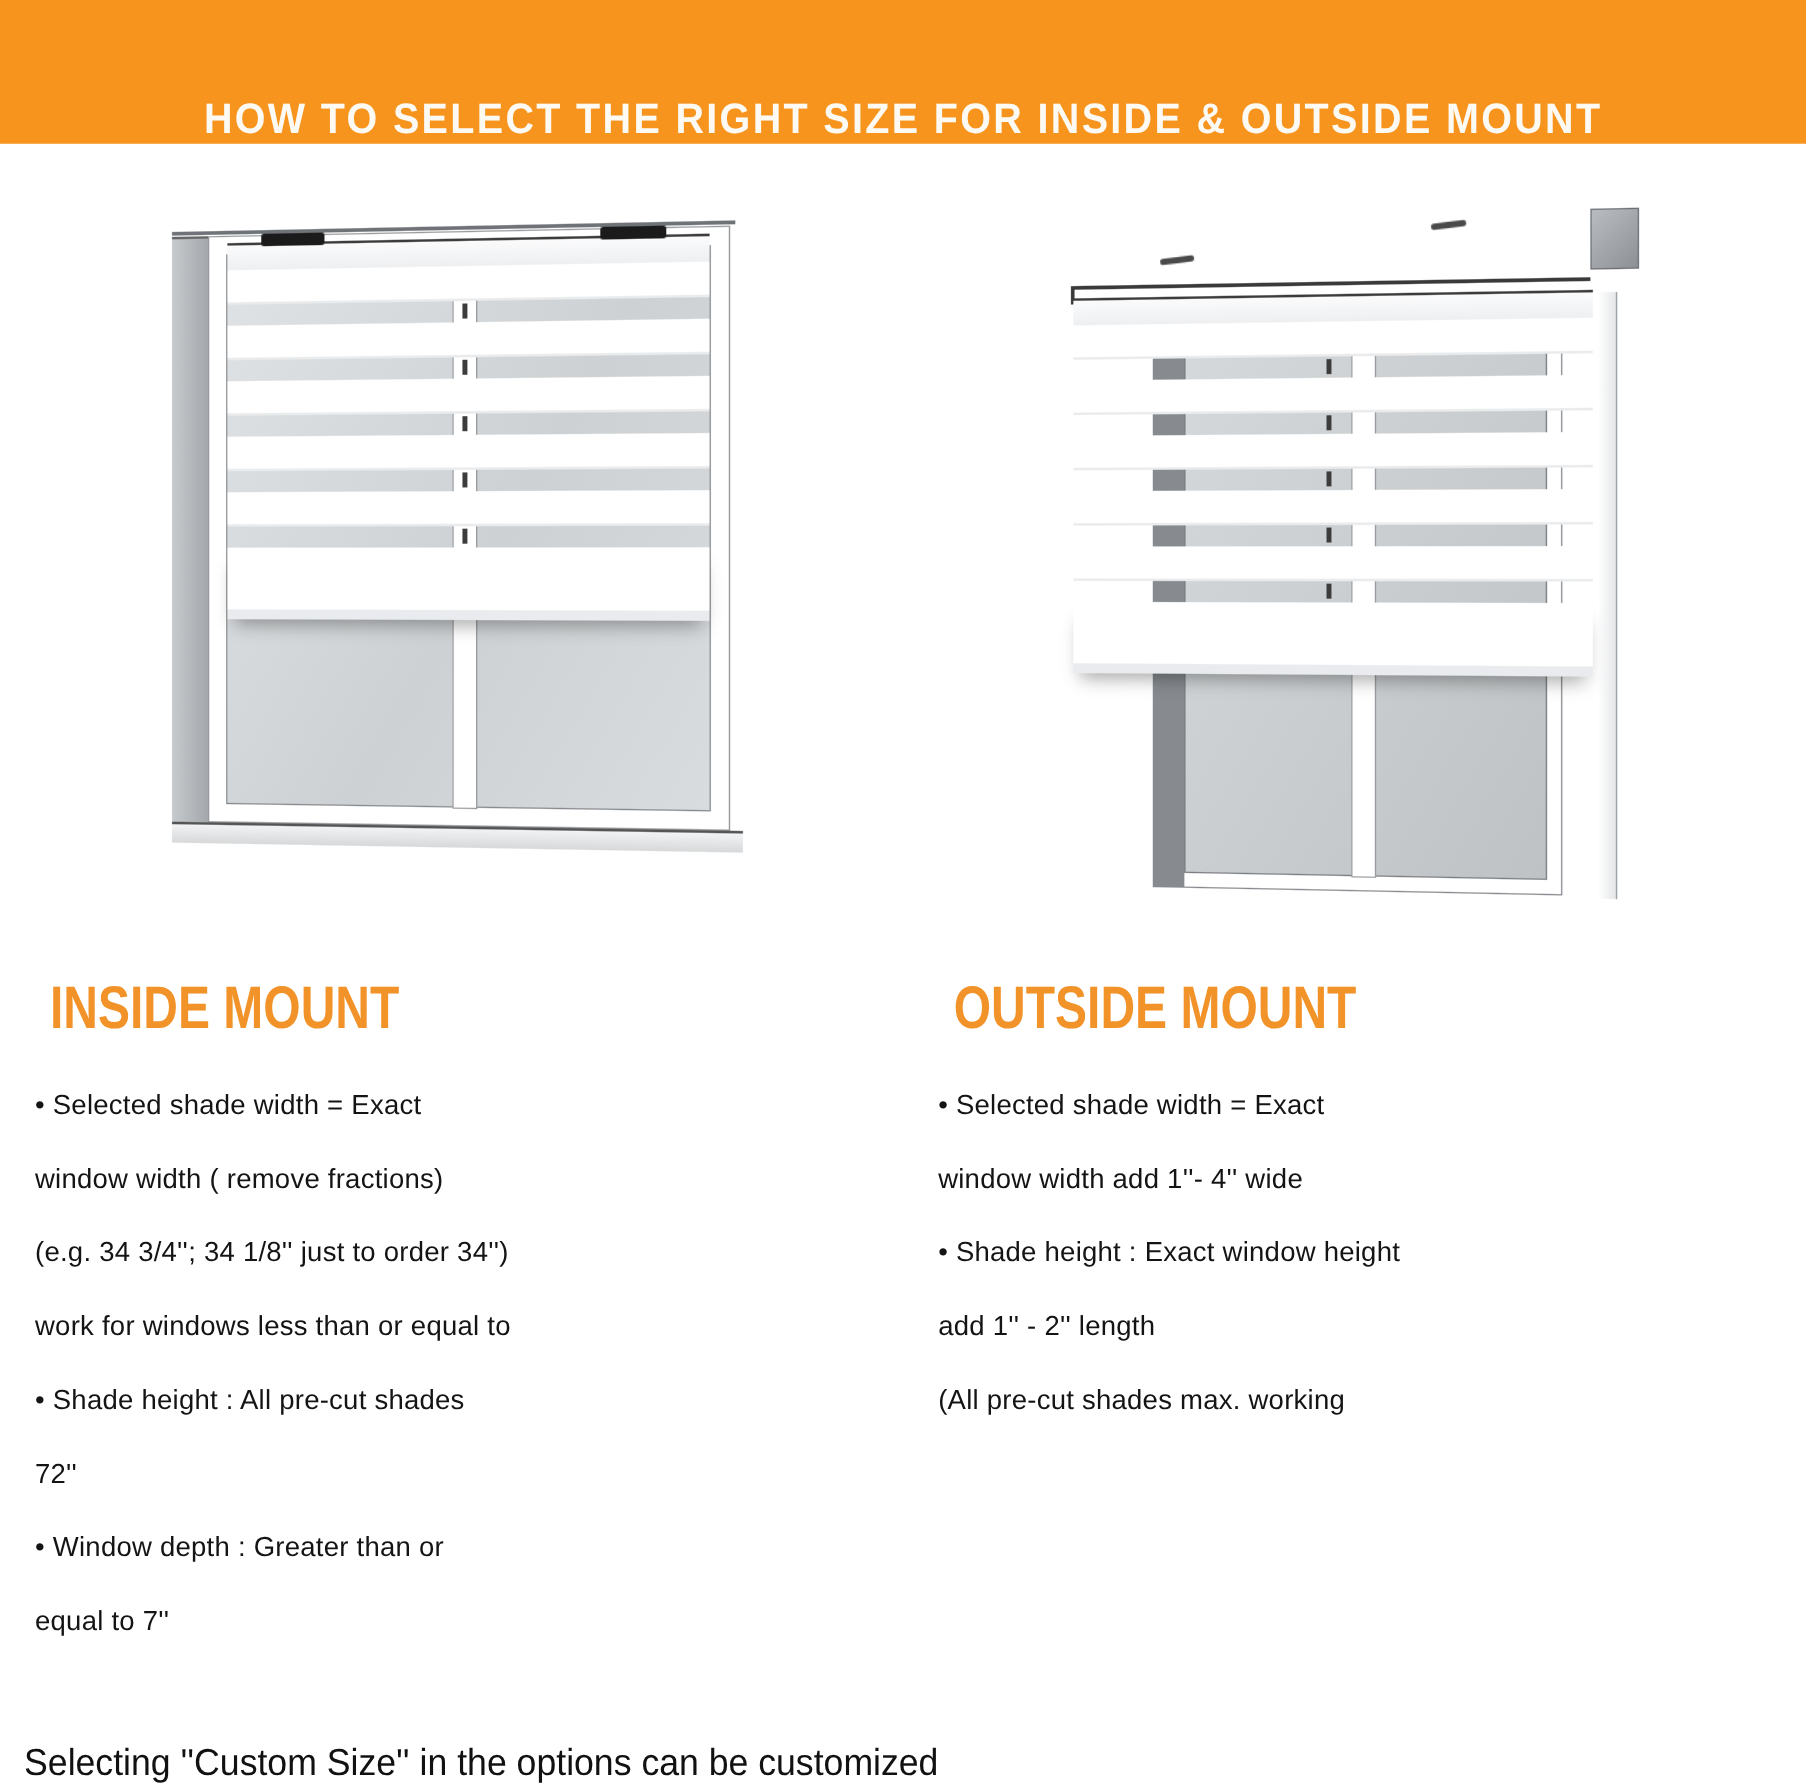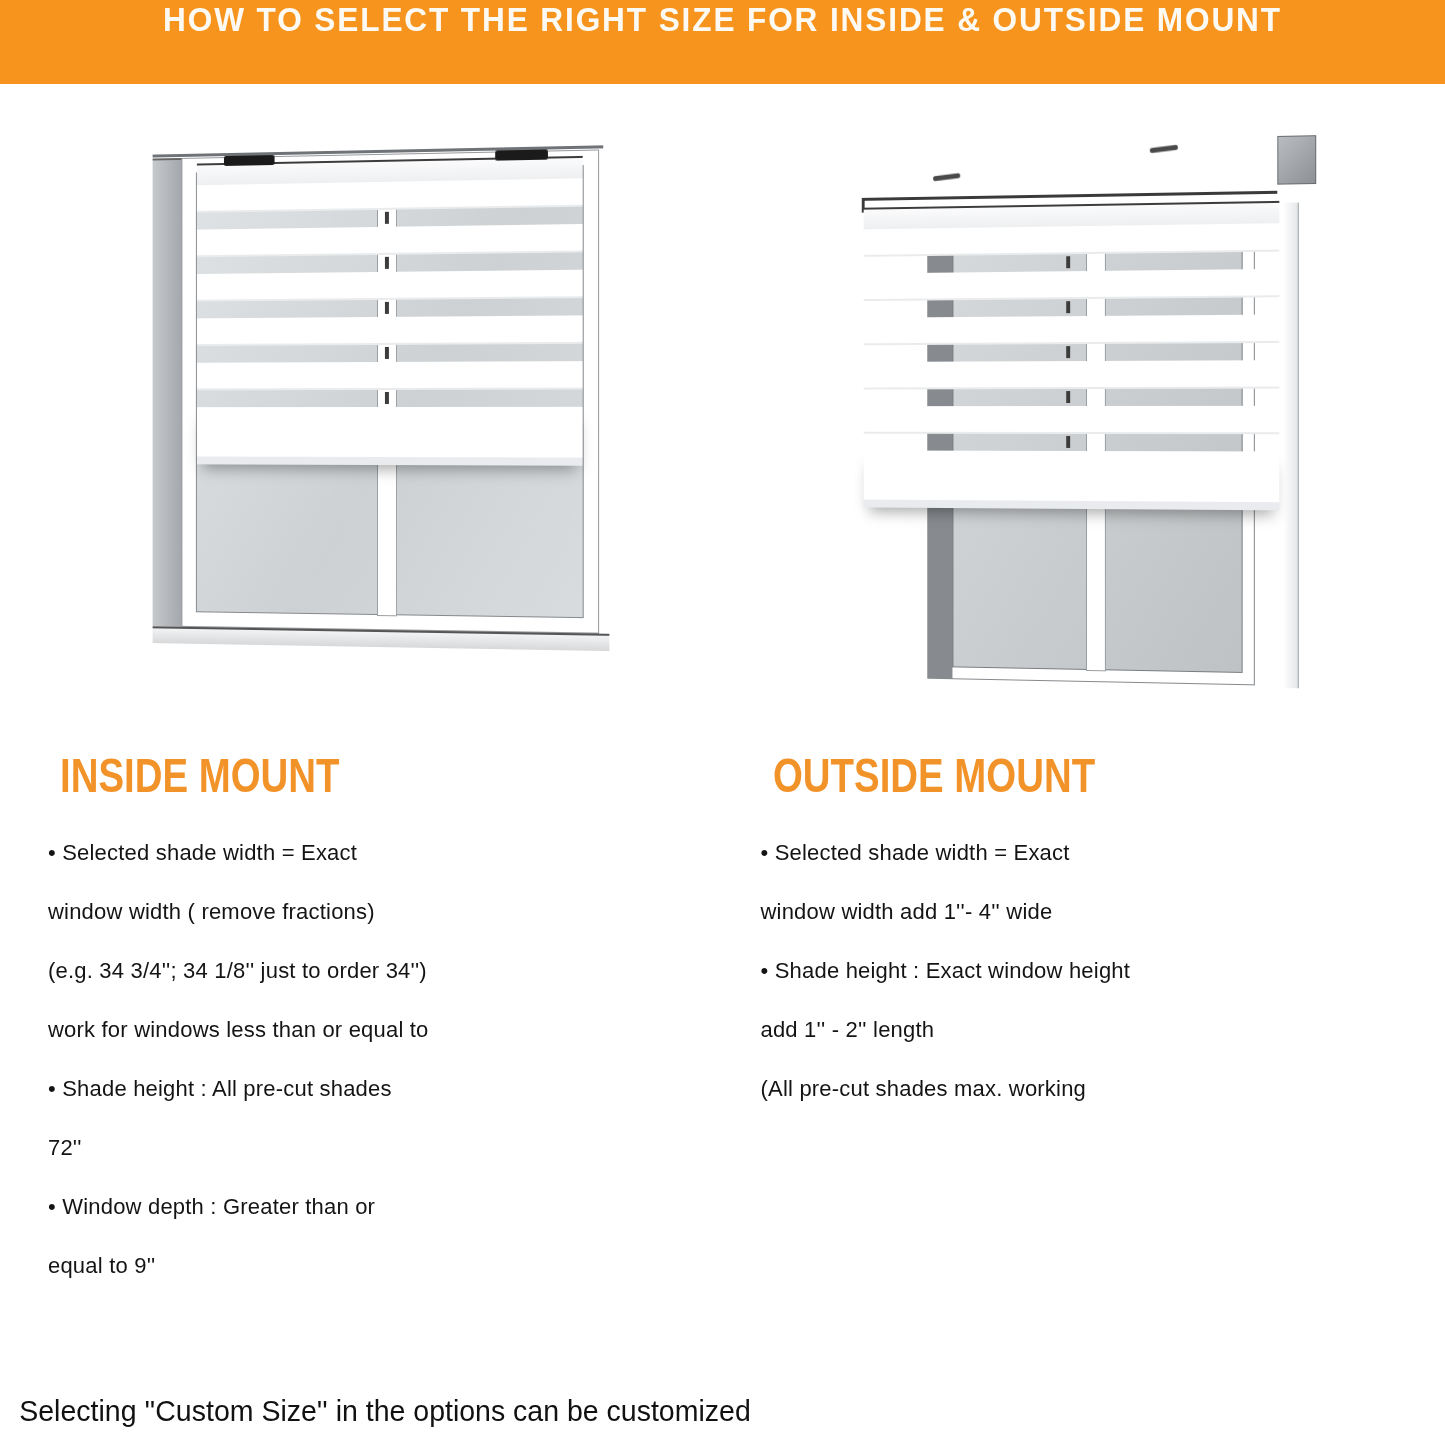--- a/index.html
+++ b/index.html
@@ -2,30 +2,30 @@
 <html><head>
 <meta charset="utf-8">
 <style>
   html,body{margin:0;padding:0;}
   body{
     width:1445px;height:1432px;position:relative;overflow:hidden;
     background:#ffffff;font-family:"Liberation Sans",sans-serif;
   }
   
   .banner{
-    height:84px;background:#F7941E;display:flex;align-items:flex-start;justify-content:center;
+    height:115px;background:#F7941E;display:flex;align-items:flex-end;justify-content:center;
   }
   .banner h1{
     margin:0;color:#FCFAF3;font-size:34px;font-weight:bold;letter-spacing:2px;
     white-space:nowrap;transform:scaleX(0.93);
   }
   
   .cols{
     display:grid;grid-template-columns:1fr 1fr;gap:56px;
-    padding:0 28px;margin-top:26px;margin-left:20px;
+    padding:0 28px;margin-top:26px;
   }
   .figure{
     height:604px;display:flex;justify-content:center;align-items:flex-start;padding-top:18px;
   }
   h2.colhead{
     margin:16px 0 20px 12px;font-size:48px;font-weight:bold;color:#F2932A;white-space:nowrap;
   }
   h2.colhead .cond{display:inline-block;transform:scaleX(0.8);transform-origin:left center;}
   .bullets{margin-top:14px;}
   .bullets p{
@@ -124,21 +124,21 @@
       <span class="cond">INSIDE MOUNT</span>
     </h2>
     <div class="bullets">
       <p>•  Selected shade width = Exact</p>
       <p>window width ( remove fractions)</p>
       <p>(e.g. 34 3/4''; 34 1/8'' just to order 34'')</p>
       <p>work for windows less than or equal to</p>
       <p>•  Shade height : All pre-cut shades</p>
       <p>72''</p>
       <p>•  Window depth : Greater than or</p>
-      <p>equal to 9''</p>
+      <p>equal to 7''</p>
     </div>
   </section>
 
   <section class="col">
     <div class="figure">
       <div class="scene">
         <div class="w3d">
           <div class="wallmark wm1"></div>
           <div class="wallmark wm2"></div>
           <div class="bracketbox"></div>

